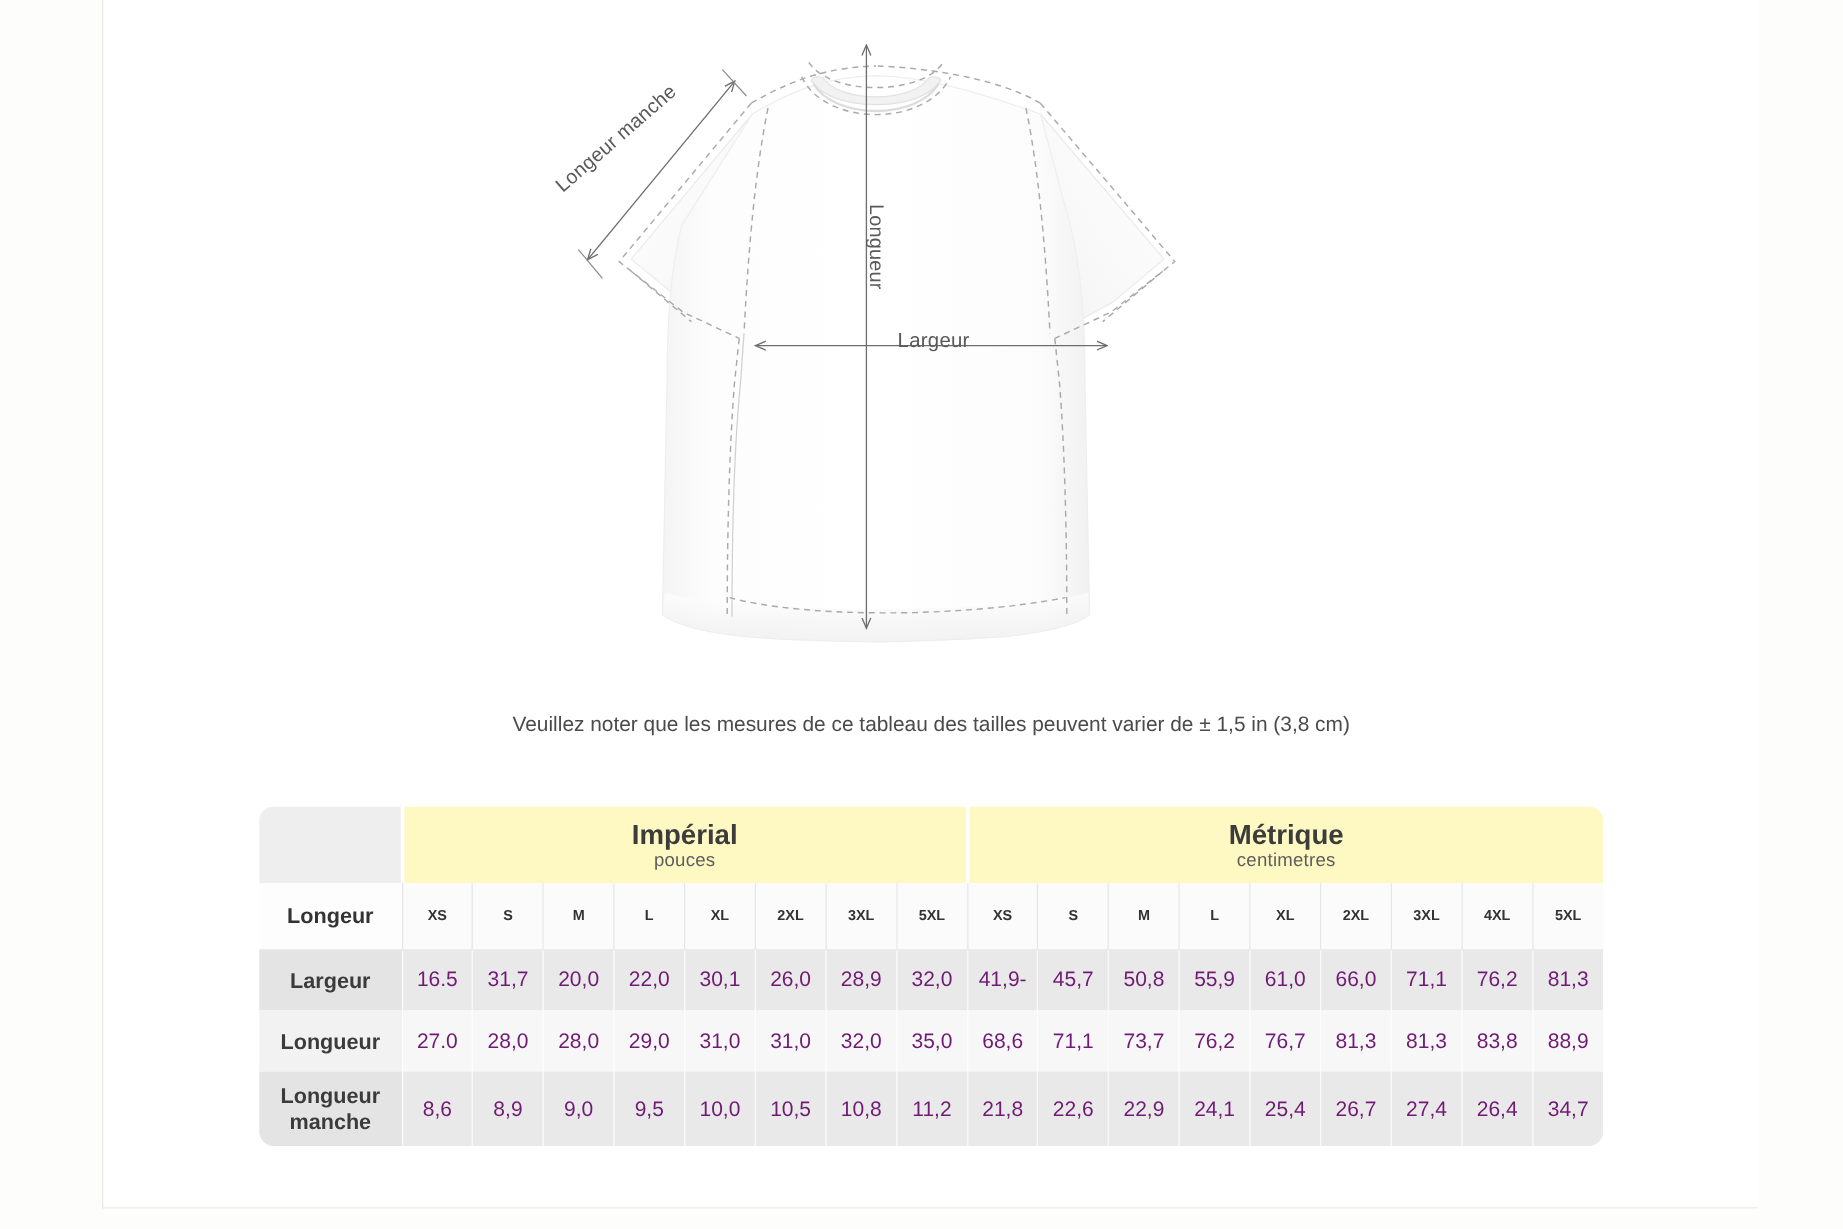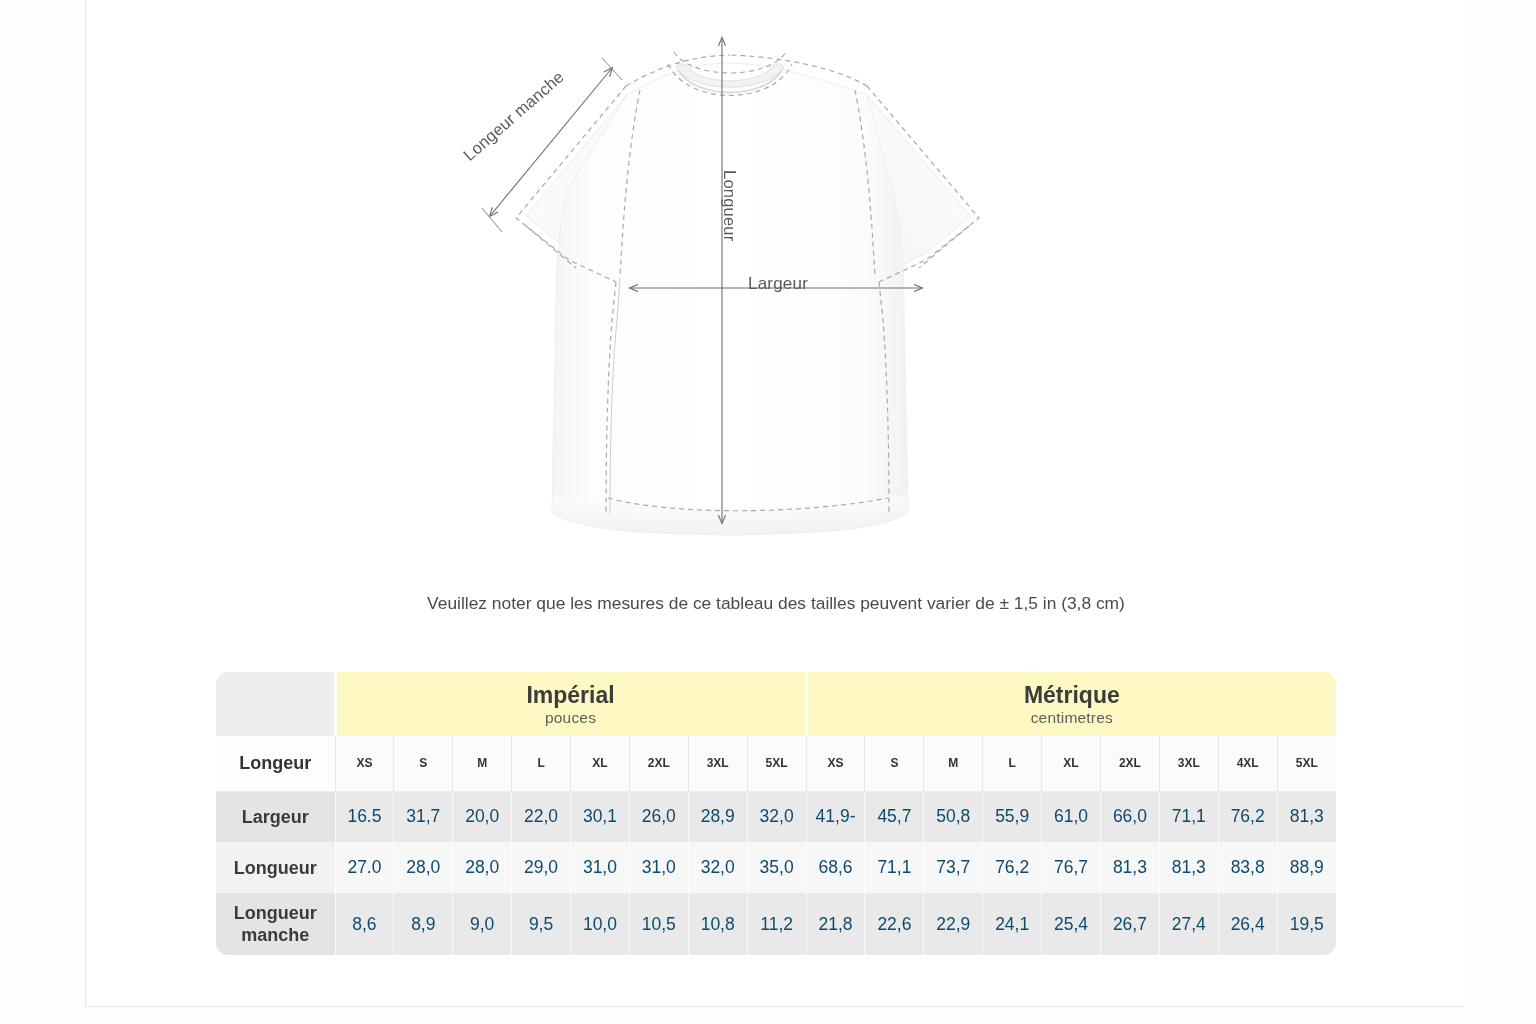--- a/index.html
+++ b/index.html
@@ -152,21 +152,21 @@
 
   
   tr.odd td { background: #e9e9e9; }
   tr.even td { background: #f7f7f7; }
   tr.odd td.rowlabel { background: #e4e4e4; }
   tr.even td.rowlabel { background: #f2f2f2; }
 
   td.cell {
     height: 51px;
     font-size: 17.5px;
-    color: #0c4a6e;
+    color: #701a75;
     border-right: 1px solid rgba(255,255,255,.75);
   }
   td.cell.last { border-right: none; }
   td.rowlabel {
     font-size: 18px;
     font-weight: bold;
     color: #3b3b3b;
     border-right: 1px solid rgba(255,255,255,.8);
     line-height: 22px;
   }
@@ -390,19 +390,19 @@
             <td class="cell">10,8</td>
             <td class="cell">11,2</td>
             <td class="cell">21,8</td>
             <td class="cell">22,6</td>
             <td class="cell">22,9</td>
             <td class="cell">24,1</td>
             <td class="cell">25,4</td>
             <td class="cell">26,7</td>
             <td class="cell">27,4</td>
             <td class="cell">26,4</td>
-            <td class="cell last">19,5</td>
+            <td class="cell last">34,7</td>
           </tr>
         </tbody>
     </table>
   </div>
 
 </div>
 
 </body></html>

